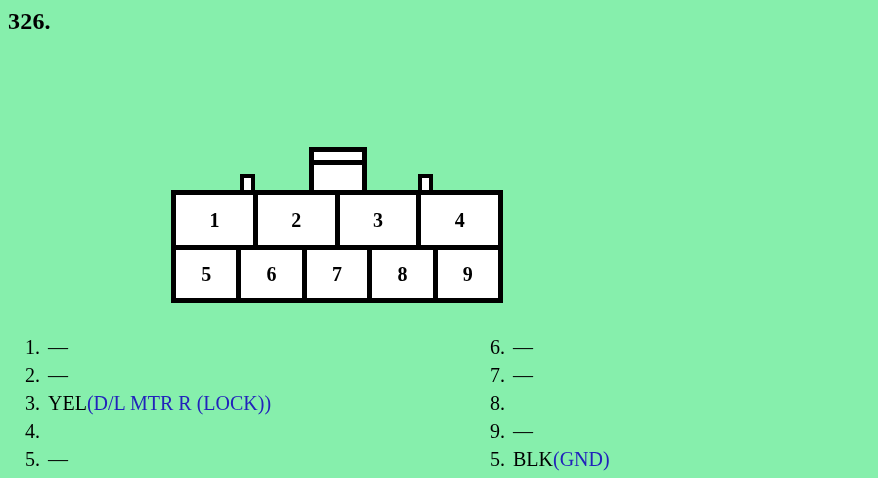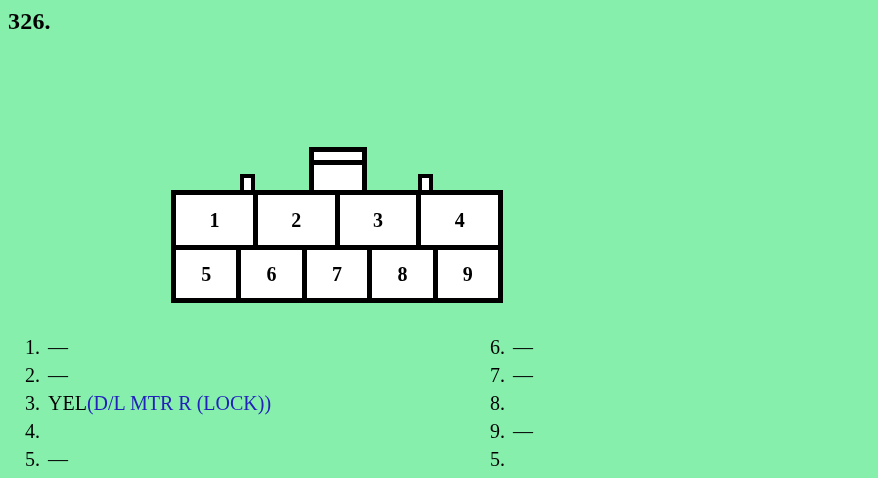--- a/index.html
+++ b/index.html
@@ -189,16 +189,17 @@
     </div>
     <div class="pin-row">
       <span class="pin-num">8.</span>
     </div>
     <div class="pin-row">
       <span class="pin-num">9.</span>
       <span class="pin-label"><span class="wire">—</span></span>
     </div>
     <div class="pin-row">
       <span class="pin-num">5.</span>
+      <span class="pin-label"><span class="wire">BLK</span><span class="signal">(GND)</span></span>
     </div>
   </div>
 
 </div>
 
 </body></html>

